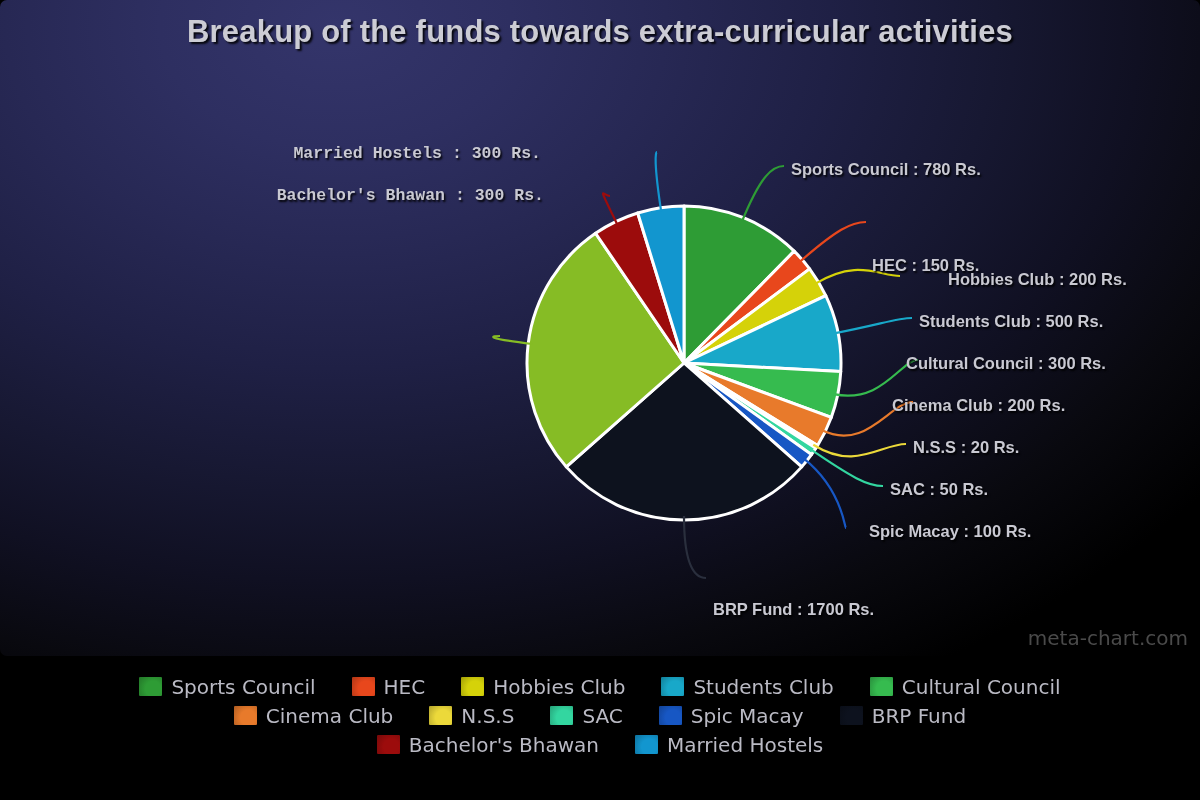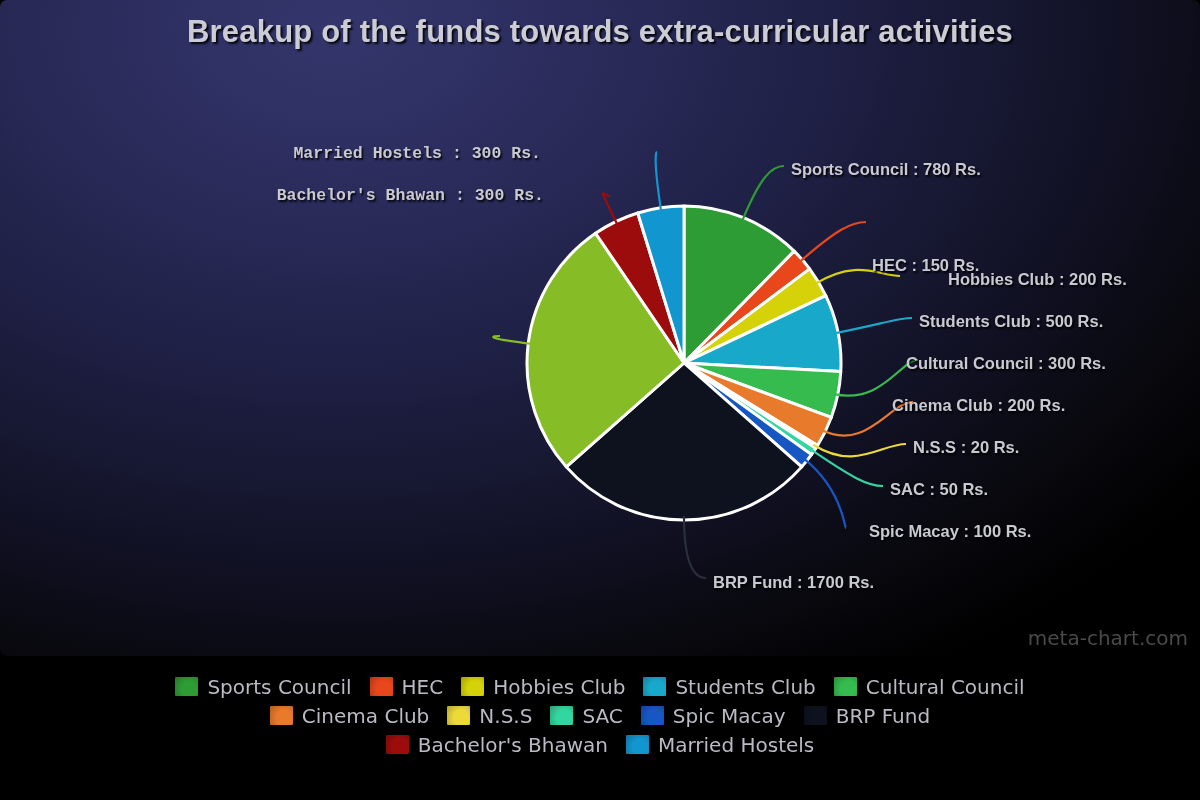--- a/index.html
+++ b/index.html
@@ -41,21 +41,21 @@
 
   
   #legend{
     position:absolute;left:0;top:672px;width:1200px;
   }
   .legend-row{
     display:flex;justify-content:center;align-items:center;
     height:29px;
   }
   .legend-item{
-    display:flex;align-items:center;margin:0 9px;
+    display:flex;align-items:center;margin:0 18px;
   }
   .swatch{
     width:23px;height:19px;margin-right:9px;flex:0 0 auto;
     border-radius:1px;
   }
   .legend-label{
     font-size:20px;color:#babac4;line-height:1;
     font-family:"DejaVu Sans", sans-serif;
   }
 
@@ -113,21 +113,21 @@
 
   <div class="callout r" style="left:791px;top:160px;">Sports Council : 780 Rs.</div>
   <div class="callout r" style="left:872px;top:216px;margin-top:40px;">HEC : 150 Rs.</div>
   <div class="callout r" style="left:948px;top:270px;">Hobbies Club : 200 Rs.</div>
   <div class="callout r" style="left:919px;top:312px;">Students Club : 500 Rs.</div>
   <div class="callout r" style="left:906px;top:354px;text-align:center;">Cultural Council : 300 Rs.</div>
   <div class="callout r" style="left:892px;top:396px;">Cinema Club : 200 Rs.</div>
   <div class="callout r" style="left:913px;top:438px;">N.S.S : 20 Rs.</div>
   <div class="callout r" style="left:890px;top:480px;">SAC : 50 Rs.</div>
   <div class="callout r" style="left:853px;top:522px;margin-left:16px;">Spic Macay : 100 Rs.</div>
-  <div class="callout r" style="left:713px;top:573px;">BRP Fund : 1700 Rs.</div>
+  <div class="callout r" style="left:713px;top:600px;">BRP Fund : 1700 Rs.</div>
 
   <div id="legend">
       <div class="legend-row">
         <div class="legend-item">
           <span class="swatch" style="background: radial-gradient(circle at 62% 62%, rgb(46, 156, 53) 0%, rgb(46, 156, 53) 42%, rgba(0, 0, 0, 0.38) 130%) rgb(46, 156, 53);"></span>
           <span class="legend-label">Sports Council</span>
         </div>
         <div class="legend-item">
           <span class="swatch" style="background: radial-gradient(circle at 62% 62%, rgb(232, 71, 28) 0%, rgb(232, 71, 28) 42%, rgba(0, 0, 0, 0.38) 130%) rgb(232, 71, 28);"></span>
           <span class="legend-label">HEC</span>

